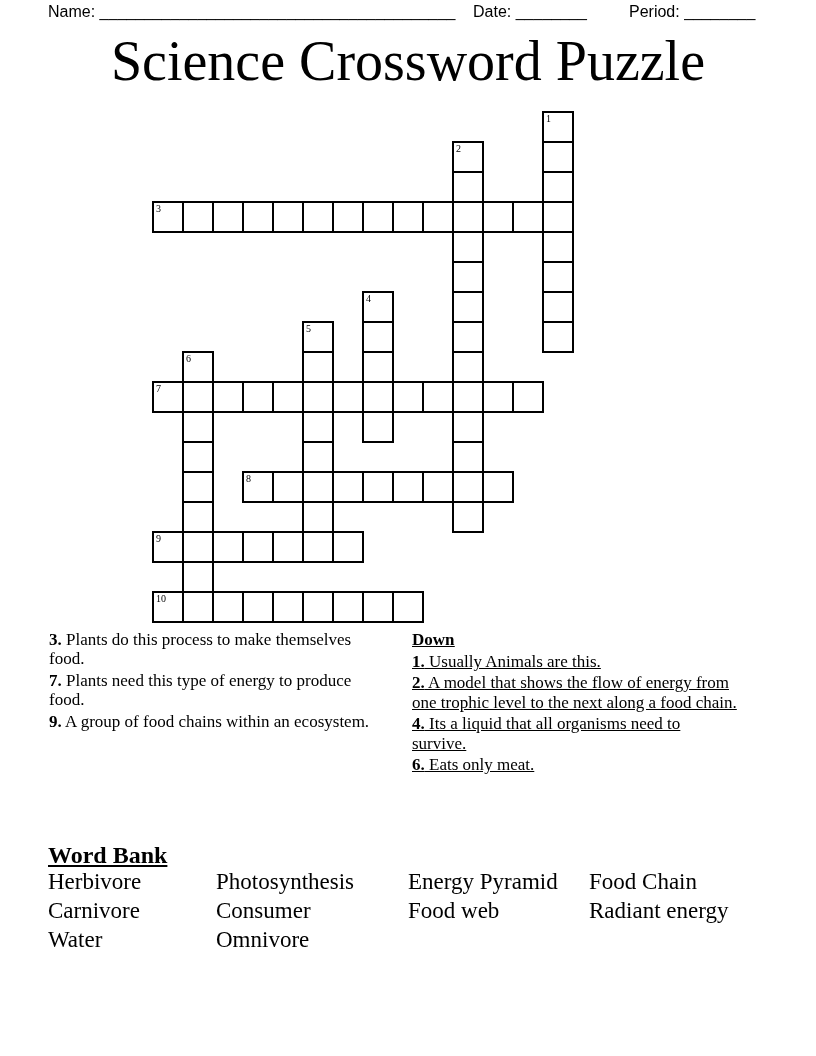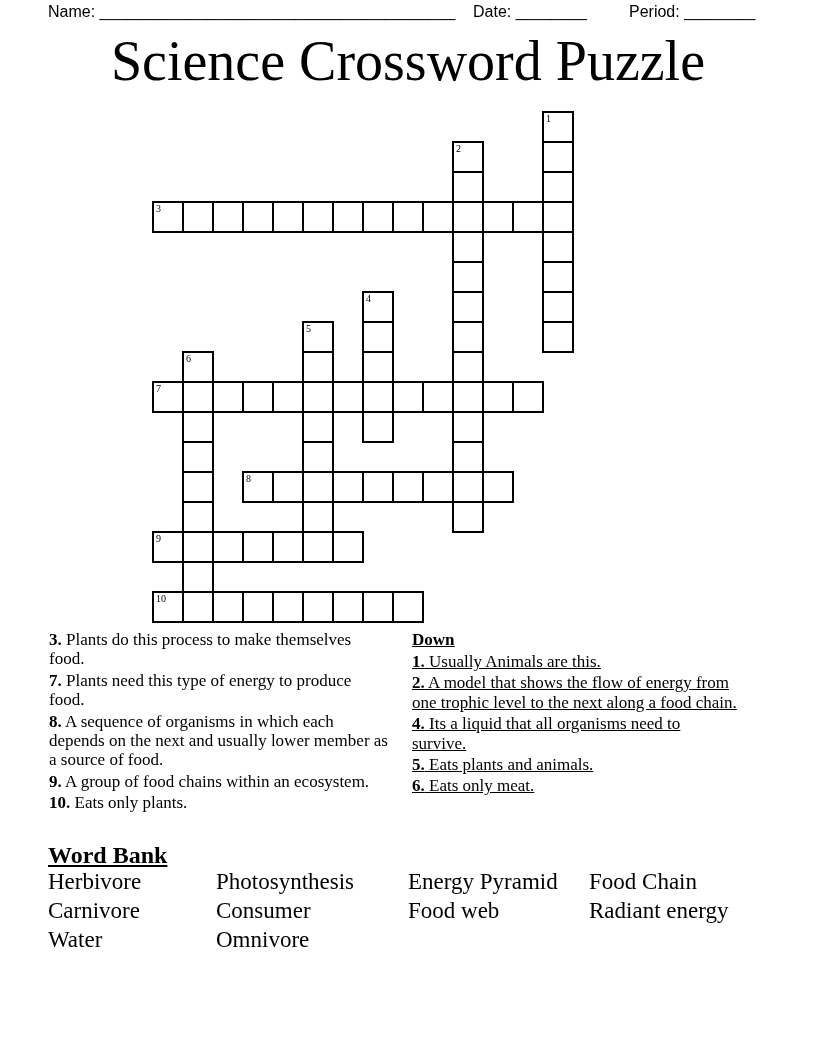--- a/index.html
+++ b/index.html
@@ -190,36 +190,31 @@
     <div class="cell" style="left: 210px; top: 480px;"></div>
     <div class="cell" style="left: 240px; top: 480px;"></div>
   </div>
 
 <div class="clue-col" id="across-col">
   <div>
       <p class="clue"><b>3.</b> Plants do this process to make themselves
 food.</p>
       <p class="clue"><b>7.</b> Plants need this type of energy to produce
 food.</p>
-      <p class="clue"><b>8.</b> A sequence of organisms in which each
-depends on the next and usually lower member as
-a source of food.</p>
       <p class="clue"><b>9.</b> A group of food chains within an ecosystem.</p>
-      <p class="clue"><b>10.</b> Eats only plants.</p>
     </div>
 </div>
 <div class="clue-col" id="down-col">
   <p class="clue-heading">Down</p>
   <div>
       <p class="clue"><b>1.</b> Usually Animals are this.</p>
       <p class="clue"><b>2.</b> A model that shows the flow of energy from
 one trophic level to the next along a food chain.</p>
       <p class="clue"><b>4.</b> Its a liquid that all organisms need to
 survive.</p>
-      <p class="clue"><b>5.</b> Eats plants and animals.</p>
       <p class="clue"><b>6.</b> Eats only meat.</p>
     </div>
 </div>
 
 <div id="wordbank-heading">Word Bank</div>
 <div id="wordbank-cols">
     <div class="wb-col">
       <div class="wb-word">Herbivore</div>
       <div class="wb-word">Carnivore</div>
       <div class="wb-word">Water</div>

